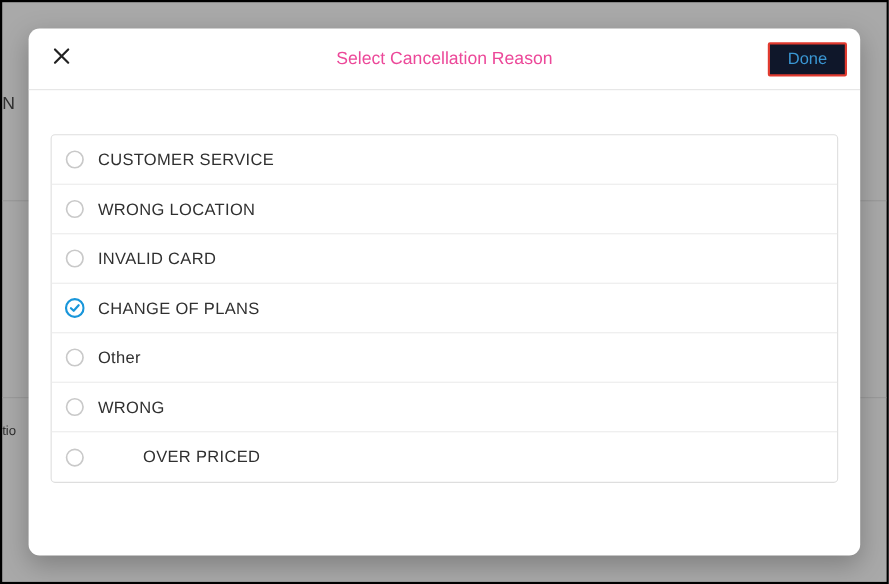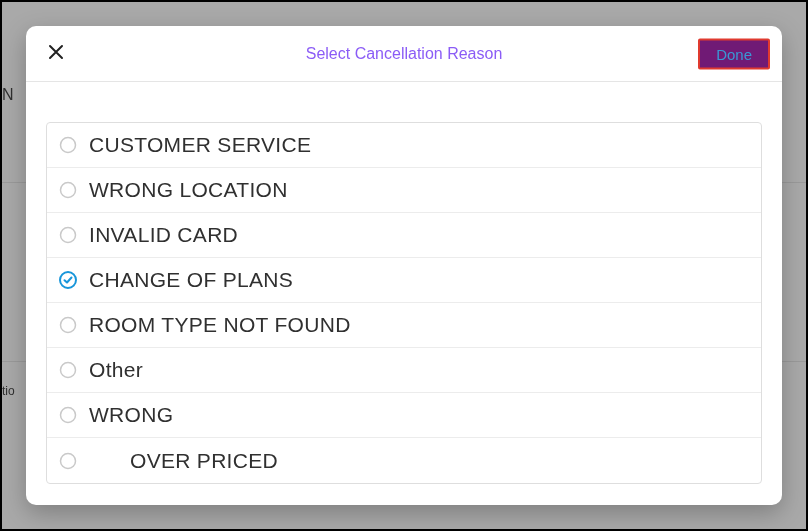--- a/index.html
+++ b/index.html
@@ -26,34 +26,34 @@
     display:flex; flex-direction:column;
     overflow:hidden;
   }
 
   .modal-header {
     position:relative;
     height:56px;
     border-bottom:1px solid #e5e5e5;
     display:flex; align-items:center; justify-content:center;
   }
-  .modal-title { font-size:16px; color:#8b5cf6; }
+  .modal-title { font-size:16px; color:#ec4899; }
   .close-btn {
     position:absolute; left:20px; top:50%; transform:translateY(-50%);
     width:20px; height:20px; cursor:pointer;
     display:flex; align-items:center; justify-content:center;
   }
   .close-btn svg { width:16px; height:16px; }
 
   .done-wrap {
     position:absolute; right:12px; top:50%; transform:translateY(-50%);
   }
   .done-btn {
     border:2.5px solid #e03a2f;
-    background:#701a75;
+    background:#0f172a;
     padding:5px 16px;
     font-size:15px;
     color:#3a97d4;
     border-radius:2px;
     cursor:pointer;
     font-family:inherit;
   }
 
   .modal-body { flex:1; padding:40px 20px 20px 20px; }
 
@@ -62,21 +62,21 @@
     border-radius:4px;
   }
   .reason-item {
     display:flex; align-items:center;
     height:45px;
     padding:0 12px;
     border-bottom:1px solid #ececec;
     cursor:pointer;
   }
   .reason-item:last-child { border-bottom:none;gap:41px; }
-  .reason-label { font-size:21px; color:#303030; letter-spacing:0.3px; }
+  .reason-label { font-size:15px; color:#303030; letter-spacing:0.3px; }
 
   .radio-off, .radio-on {
     width:18px; height:18px; margin-right:12px; flex:0 0 auto;
     display:flex; align-items:center; justify-content:center;
   }
   .radio-off svg, .radio-on svg { width:18px; height:18px; display:block; }
 </style>
 </head>
 <body>
 
@@ -135,28 +135,20 @@
               </svg>
             </span>
             <span class="reason-label">CHANGE OF PLANS</span>
           </div>
           <div class="reason-item">
             <span class="radio-off">
               <svg viewBox="0 0 18 18">
                 <circle cx="9" cy="9" r="7.5" fill="none" stroke="#c9c9c9" stroke-width="1.5"></circle>
               </svg>
             </span>
-            <span class="reason-label">ROOM TYPE NOT FOUND</span>
-          </div>
-          <div class="reason-item">
-            <span class="radio-off">
-              <svg viewBox="0 0 18 18">
-                <circle cx="9" cy="9" r="7.5" fill="none" stroke="#c9c9c9" stroke-width="1.5"></circle>
-              </svg>
-            </span>
             <span class="reason-label">Other</span>
           </div>
           <div class="reason-item">
             <span class="radio-off">
               <svg viewBox="0 0 18 18">
                 <circle cx="9" cy="9" r="7.5" fill="none" stroke="#c9c9c9" stroke-width="1.5"></circle>
               </svg>
             </span>
             <span class="reason-label">WRONG</span>
           </div>

